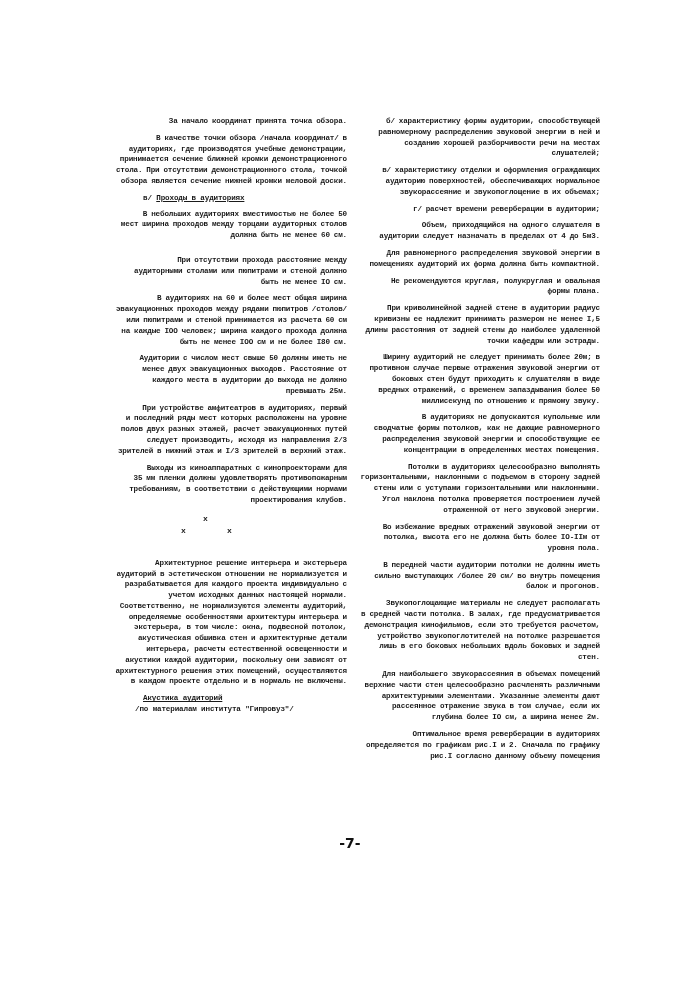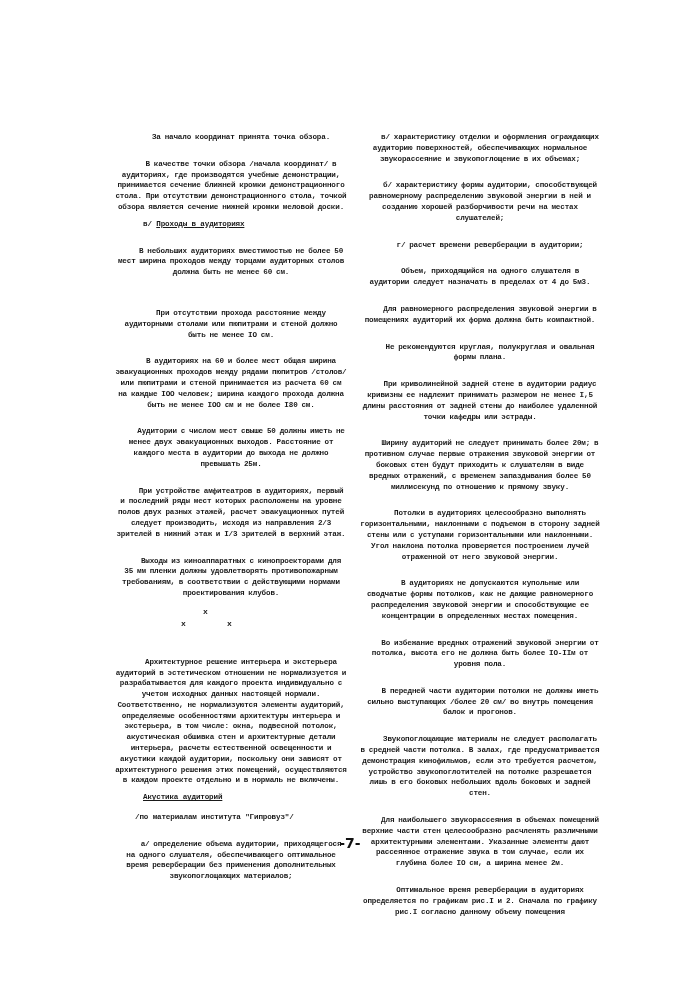--- a/index.html
+++ b/index.html
@@ -8,21 +8,21 @@
     font-family: "Liberation Mono", "DejaVu Sans Mono", monospace;
     color: #1a1a1a;
   }
   .col {
     position: absolute; top: 0;
     font-size: 7.6px; line-height: 10.8px; letter-spacing: -0.15px;
     font-weight: bold;
   }
   .col-left { left: 115px; width: 232px; top: 116px; }
   .col-right { left: 360px; width: 240px; top: 116px; }
-  .p { margin: 16px 0 6px 0; text-indent: 20px; text-align: center; word-spacing: -0.5px; }
+  .p { margin: 0 0 6px 0; text-indent: 20px; text-align: right; word-spacing: -0.5px; }
   .heading { margin: 4px 0 5px 0; text-indent: 28px; font-family: Liberation Mono, monospace; }
   .heading .u { text-decoration: underline; }
   .centered-sub { margin: 0 0 16px 0; text-indent: 20px; }
   .xmarks { position: relative; height: 34px; margin: 8px 0 10px 0; }
   .xmarks span { position: absolute; font-size: 8px; }
   .page-num {
     position: absolute; left: 322px; top: 835px; width: 56px; text-align: center;
     font-family: "DejaVu Sans", sans-serif; font-weight: bold; font-size: 14px; color: #111;
   }
   .gap { height: 8px; }
@@ -43,38 +43,37 @@
   <p class="p">В аудиториях на 60 и более мест общая ширина эвакуационных проходов между рядами пюпитров /столов/ или пюпитрами и стеной принимается из расчета 60 см на каждые IOO человек; ширина каждого прохода должна быть не менее IOO см и не более I80 см.</p>
   <p class="p">Аудитории с числом мест свыше 50 должны иметь не менее двух эвакуационных выходов. Расстояние от каждого места в аудитории до выхода не должно превышать 25м.</p>
   <p class="p">При устройстве амфитеатров в аудиториях, первый и последний ряды мест которых расположены на уровне полов двух разных этажей, расчет эвакуационных путей следует производить, исходя из направления 2/3 зрителей в нижний этаж и I/3 зрителей в верхний этаж.</p>
   <p class="p">Выходы из киноаппаратных с кинопроекторами для 35 мм пленки должны удовлетворять противопожарным требованиям, в соответствии с действующими нормами проектирования клубов.</p>
   <div class="xmarks">
     <span style="left:88px;top:0;">x</span>
     <span style="left:66px;top:12px;">x</span>
     <span style="left:112px;top:12px;">x</span>
   </div>
   <p class="p">Архитектурное решение интерьера и экстерьера аудиторий в эстетическом отношении не нормализуется и разрабатывается для каждого проекта индивидуально с учетом исходных данных настоящей нормали. Соответственно, не нормализуются элементы аудиторий, определяемые особенностями архитектуры интерьера и экстерьера, в том числе: окна, подвесной потолок, акустическая обшивка стен и архитектурные детали интерьера, расчеты естественной освещенности и акустики каждой аудитории, поскольку они зависят от архитектурного решения этих помещений, осуществляются в каждом проекте отдельно и в нормаль не включены.</p>
-  <p class="heading" style="margin-bottom:9px;">
+  <p class="heading" style="margin-bottom:0;">
     <span class="u">Акустика аудиторий</span>
   </p>
   <p class="centered-sub">/по материалам института "Гипровуз"/</p>
-  <p class="p">а/ определение объема аудитории, приходящегося на одного слушателя, обеспечивающего оптимальное время реверберации без применения дополнительных звукопоглощающих материалов;</p>
 </div>
 
 <div class="col col-right">
+  <p class="p">б/ характеристику формы аудитории, способствующей равномерному распределению звуковой энергии в ней и созданию хорошей разборчивости речи на местах слушателей;</p>
   <p class="p">в/ характеристику отделки и оформления ограждающих аудиторию поверхностей, обеспечивающих нормальное звукорассеяние и звукопоглощение в их объемах;</p>
-  <p class="p">б/ характеристику формы аудитории, способствующей равномерному распределению звуковой энергии в ней и созданию хорошей разборчивости речи на местах слушателей;</p>
   <p class="p">г/ расчет времени реверберации в аудитории;</p>
   <p class="p">Объем, приходящийся на одного слушателя в аудитории следует назначать в пределах от 4 до 5м3.</p>
   <p class="p">Для равномерного распределения звуковой энергии в помещениях аудиторий их форма должна быть компактной.</p>
   <p class="p">Не рекомендуются круглая, полукруглая и овальная формы плана.</p>
   <p class="p">При криволинейной задней стене в аудитории радиус кривизны ее надлежит принимать размером не менее I,5 длины расстояния от задней стены до наиболее удаленной точки кафедры или эстрады.</p>
   <p class="p">Ширину аудиторий не следует принимать более 20м; в противном случае первые отражения звуковой энергии от боковых стен будут приходить к слушателям в виде вредных отражений, с временем запаздывания более 50 миллисекунд по отношению к прямому звуку.</p>
+  <p class="p">В аудиториях не допускаются купольные или сводчатые формы потолков, как не дающие равномерного распределения звуковой энергии и способствующие ее концентрации в определенных местах помещения.</p>
   <p class="p">Потолки в аудиториях целесообразно выполнять горизонтальными, наклонными с подъемом в сторону задней стены или с уступами горизонтальными или наклонными. Угол наклона потолка проверяется построением лучей отраженной от него звуковой энергии.</p>
-  <p class="p">В аудиториях не допускаются купольные или сводчатые формы потолков, как не дающие равномерного распределения звуковой энергии и способствующие ее концентрации в определенных местах помещения.</p>
   <p class="p">Во избежание вредных отражений звуковой энергии от потолка, высота его не должна быть более IO-IIм от уровня пола.</p>
   <p class="p">В передней части аудитории потолки не должны иметь сильно выступающих /более 20 см/ во внутрь помещения балок и прогонов.</p>
   <p class="p">Звукопоглощающие материалы не следует располагать в средней части потолка. В залах, где предусматривается демонстрация кинофильмов, если это требуется расчетом, устройство звукопоглотителей на потолке разрешается лишь в его боковых небольших вдоль боковых и задней стен.</p>
   <p class="p">Для наибольшего звукорассеяния в объемах помещений верхние части стен целесообразно расчленять различными архитектурными элементами. Указанные элементы дают рассеянное отражение звука в том случае, если их глубина более IO см, а ширина менее 2м.</p>
   <p class="p">Оптимальное время реверберации в аудиториях определяется по графикам рис.I и 2. Сначала по графику рис.I согласно данному объему помещения</p>
 </div>
 
 <div class="page-num">-7-</div>
 
 </body></html>

